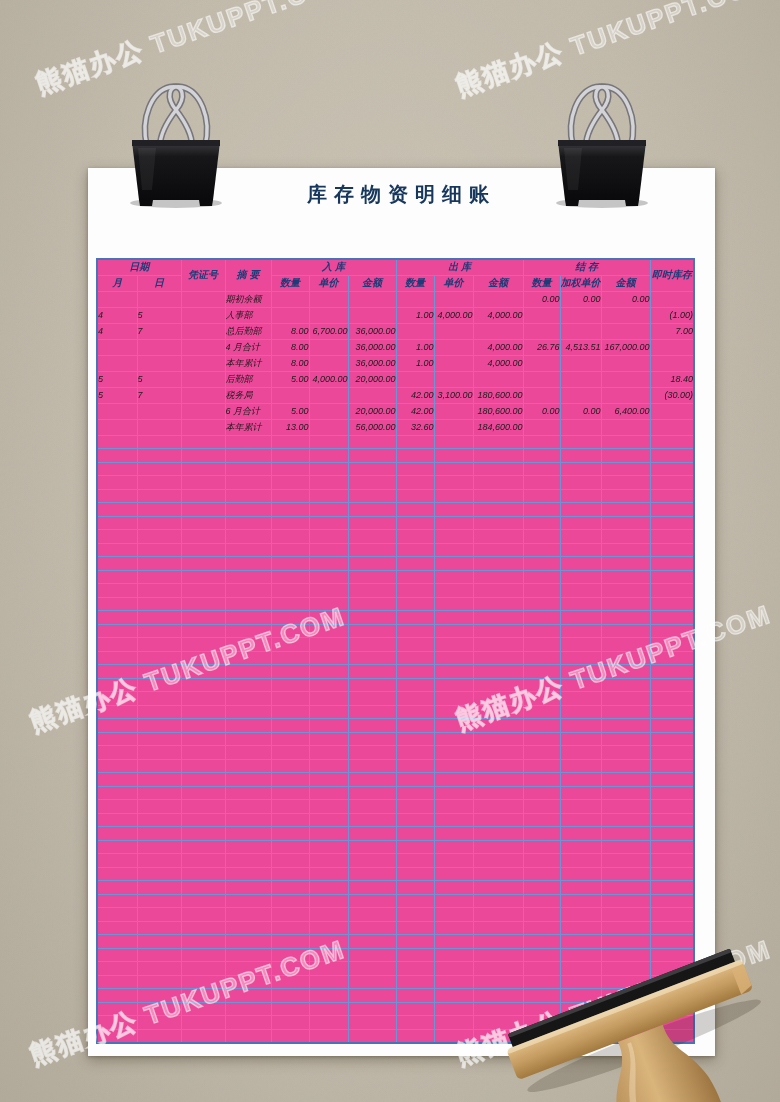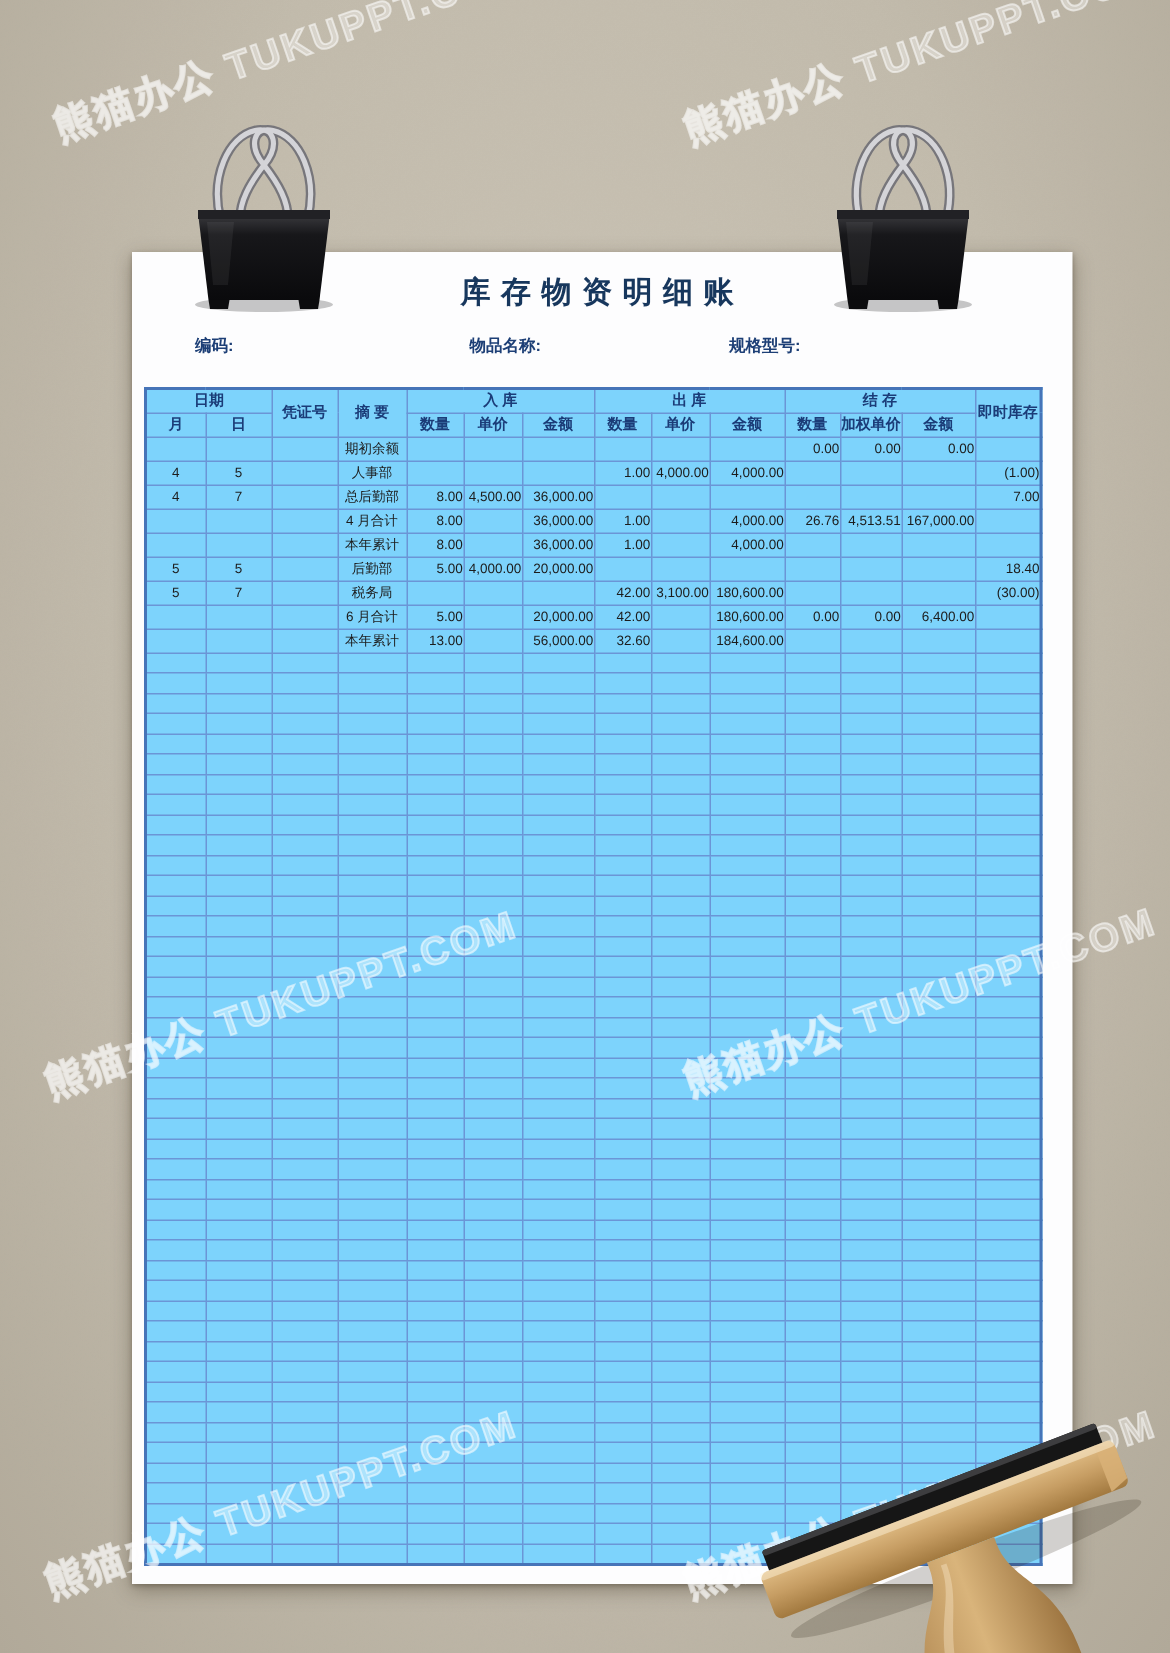--- a/index.html
+++ b/index.html
@@ -43,34 +43,34 @@
   .info-row{ position:absolute; left:0; top:55px; width:100%; height:16px; }
   .info-label{
     position:absolute; font-size:11px; font-weight:bold; color:#1d3f76; white-space:nowrap;
   }
   .info-code{ left:42px; } .info-item{ left:225px; } .info-spec{ left:398px; }
 
   
   .table-wrap{ position:absolute; left:8px; top:90px; width:608px; }
   table.t{
     width:572px; table-layout:fixed; border-collapse:collapse;
-    border:2px solid #4674b8; background:#7dd3fc;
+    border:2px solid #4674b8; background:#ec4899;font-style:italic;
   }
   table.t td{
     border:1px solid #6b95d6; padding:0; overflow:hidden; white-space:nowrap;
     font-size:9px; color:#1c1c1c; vertical-align:middle;
   }
   table.t thead td{
     color:#1b3c78; font-weight:bold; font-size:10px; text-align:center;
     letter-spacing:0;
   }
   tr.hrow{ height:16px; }
   tr.drow{ height:16px; }
   tr.erow{ height:13.5px; }
-  td.ctr{ text-align:center;margin-top:28px; }
+  td.ctr{ text-align:left;margin-top:28px; }
   td.num{ text-align:right; padding-right:3px; }
   td.red{ color:#ee0010; }
 
   
   .clip{ position:absolute; z-index:8; width:100px; height:130px; }
   .clip-left{ left:126px; top:78px; }
   .clip-right{ left:552px; top:78px; }
 
   
   .stamp{ position:absolute; z-index:9; left:498px; top:946px; width:290px; height:170px; }
@@ -84,25 +84,20 @@
     <filter id="grain">
         <feTurbulence type="fractalNoise" baseFrequency="0.8" numOctaves="2" stitchTiles="stitch"></feTurbulence>
       <feColorMatrix type="matrix" values="0 0 0 0 0.45  0 0 0 0 0.42  0 0 0 0 0.36  0 0 0 0.18 0"></feColorMatrix>
     </filter>
     <rect width="780" height="1102" filter="url(#grain)"></rect>
   </svg>
 
   <div class="paper">
     <div class="doc-title">库存物资明细账</div>
 
-    <div class="info-row">
-      <span class="info-label info-code">编码:</span>
-      <span class="info-label info-item">物品名称:</span>
-      <span class="info-label info-spec">规格型号:</span>
-    </div>
 
     <div class="table-wrap">
       <table class="t">
         <colgroup>
           <col style="width:40px">
             <col style="width:44px">
             <col style="width:44px">
             <col style="width:46px">
           <col style="width:38px">
             <col style="width:39px">
@@ -171,21 +166,21 @@
               <td class="num"></td>
               <td class="num"></td>
               <td class="num red">(1.00)</td>
             </tr>
             <tr class="drow">
               <td class="ctr">4</td>
               <td class="ctr">7</td>
               <td class="ctr"></td>
               <td class="ctr">总后勤部</td>
               <td class="num">8.00</td>
-              <td class="num">4,500.00</td>
+              <td class="num">6,700.00</td>
               <td class="num">36,000.00</td>
               <td class="num"></td>
               <td class="num"></td>
               <td class="num"></td>
               <td class="num"></td>
               <td class="num"></td>
               <td class="num"></td>
               <td class="num">7.00</td>
             </tr>
             <tr class="drow">

